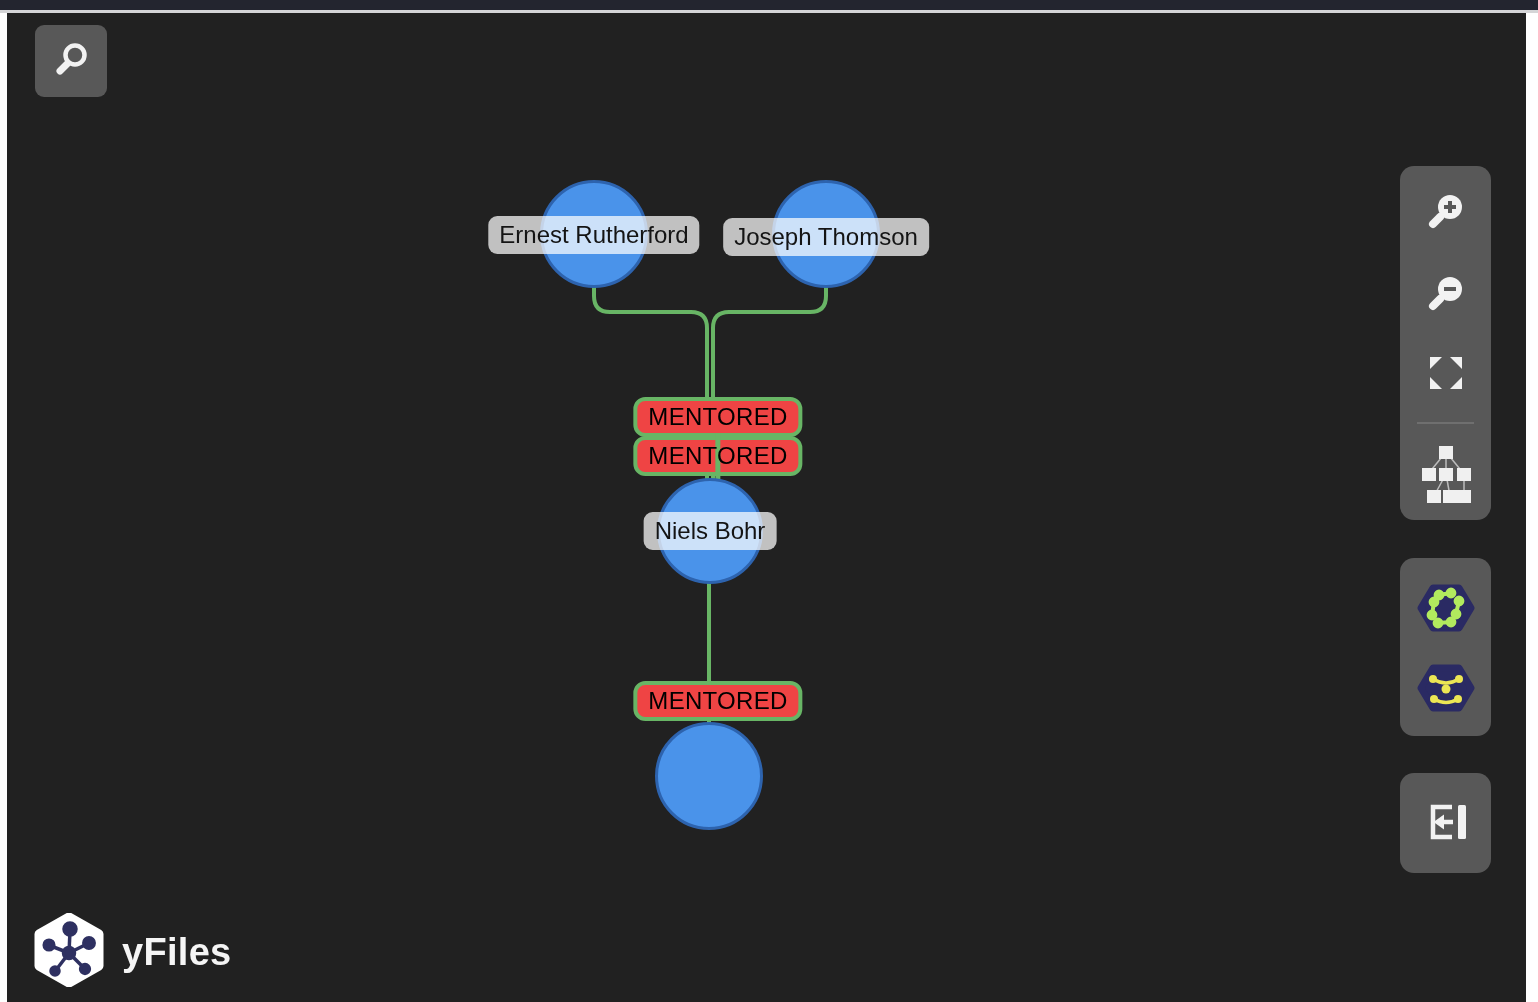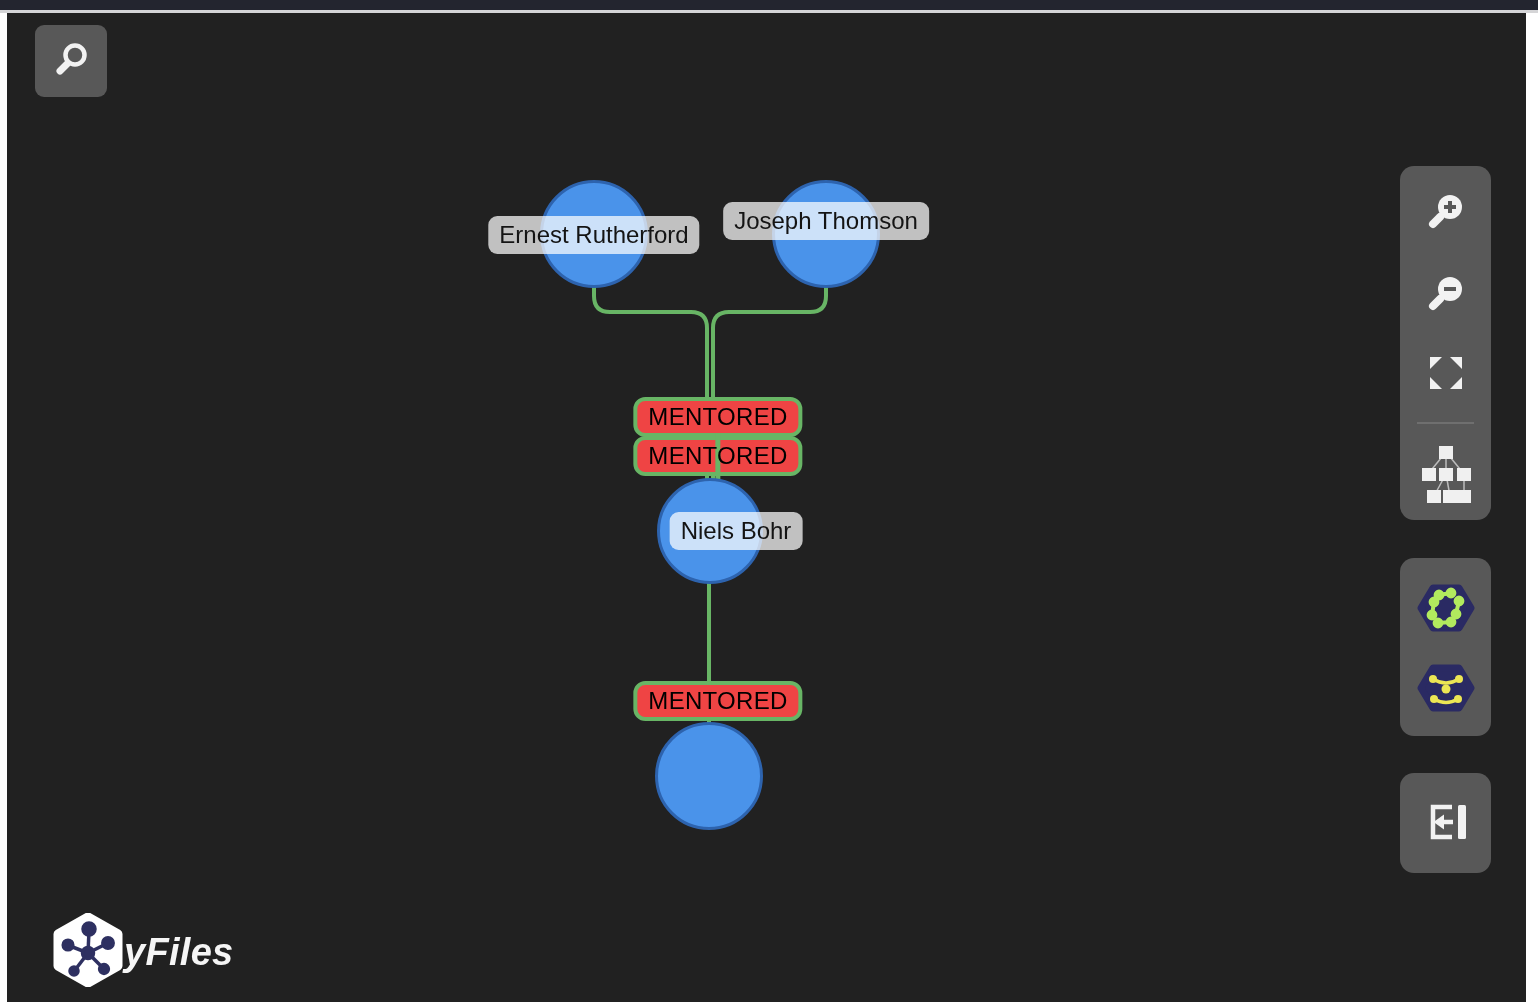--- a/index.html
+++ b/index.html
@@ -48,21 +48,21 @@
   .tool-btn{position:absolute;left:50%;transform:translateX(-50%);width:60px;height:60px;
     background:transparent;border:none;padding:0;cursor:pointer;
     display:flex;align-items:center;justify-content:center;}
   .divider{position:absolute;left:17px;top:256px;width:57px;height:2px;background:#6f6f6f;}
   .hex-btn{position:absolute;left:50%;transform:translateX(-50%);width:58px;height:54px;
     background:transparent;border:none;padding:0;cursor:pointer;}
   .exit-btn{background:transparent;border:none;padding:0;cursor:pointer;
     display:flex;align-items:center;justify-content:center;}
 
   
-  .brand{position:absolute;left:45px;top:900px;display:flex;align-items:center;z-index:5;font-style:italic;}
+  .brand{position:absolute;left:26px;top:900px;display:flex;align-items:center;gap:17px;z-index:5;}
   .brand-text{color:#f5f5f5;font-size:38px;font-weight:600;letter-spacing:0.3px;}
 </style>
 </head>
 <body>
 
 <div class="abs topbar"></div>
 <div class="abs topline"></div>
 <div class="abs edge-strip strip-left"></div>
 <div class="abs edge-strip strip-right"></div>
 
@@ -95,22 +95,22 @@
   <div class="edge-label" style="top:668px">
     <span class="txt">MENTORED</span>
   </div>
 
   <div class="node" style="left:533px;top:167px;width:108px;height:108px"></div>
   <div class="node" style="left:765px;top:167px;width:108px;height:108px"></div>
   <div class="node" style="left:650px;top:465px;width:106px;height:106px"></div>
   <div class="node" style="left:648px;top:709px;width:108px;height:108px"></div>
 
   <div class="node-label" style="left:587px;top:222px">Ernest Rutherford</div>
-  <div class="node-label" style="left:819px;top:208px">Joseph Thomson</div>
-  <div class="node-label" style="left:729px;top:518px">Niels Bohr</div>
+  <div class="node-label" style="left:819px;top:224px">Joseph Thomson</div>
+  <div class="node-label" style="left:703px;top:518px">Niels Bohr</div>
 
   <div class="panel panel-zoom">
     <button class="tool-btn" style="top:18px">
       <span>
         <svg width="44" height="44" viewBox="0 0 44 44">
           <circle cx="26" cy="16" r="12" fill="#f2f2f2"></circle>
           <rect x="20" y="14" width="12" height="4" fill="#585858"></rect>
           <rect x="24" y="10" width="4" height="12" fill="#585858"></rect>
           <line x1="16" y1="26" x2="9" y2="33" stroke="#f2f2f2" stroke-width="8" stroke-linecap="round"></line>
         </svg>

